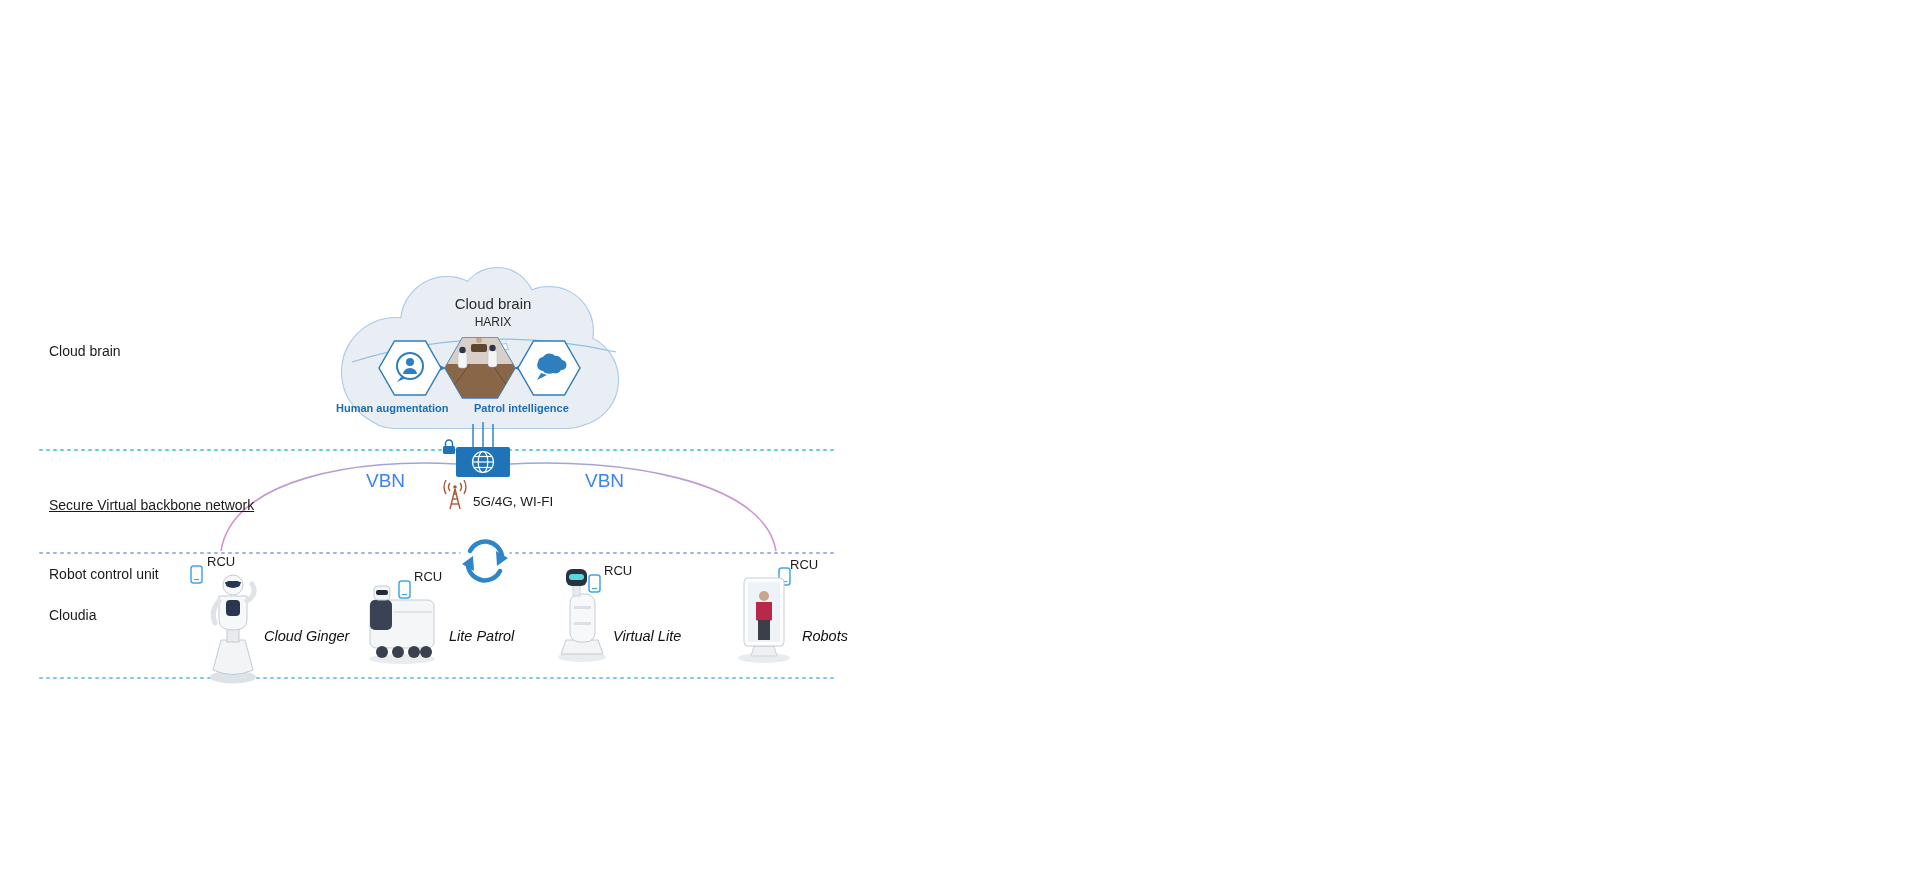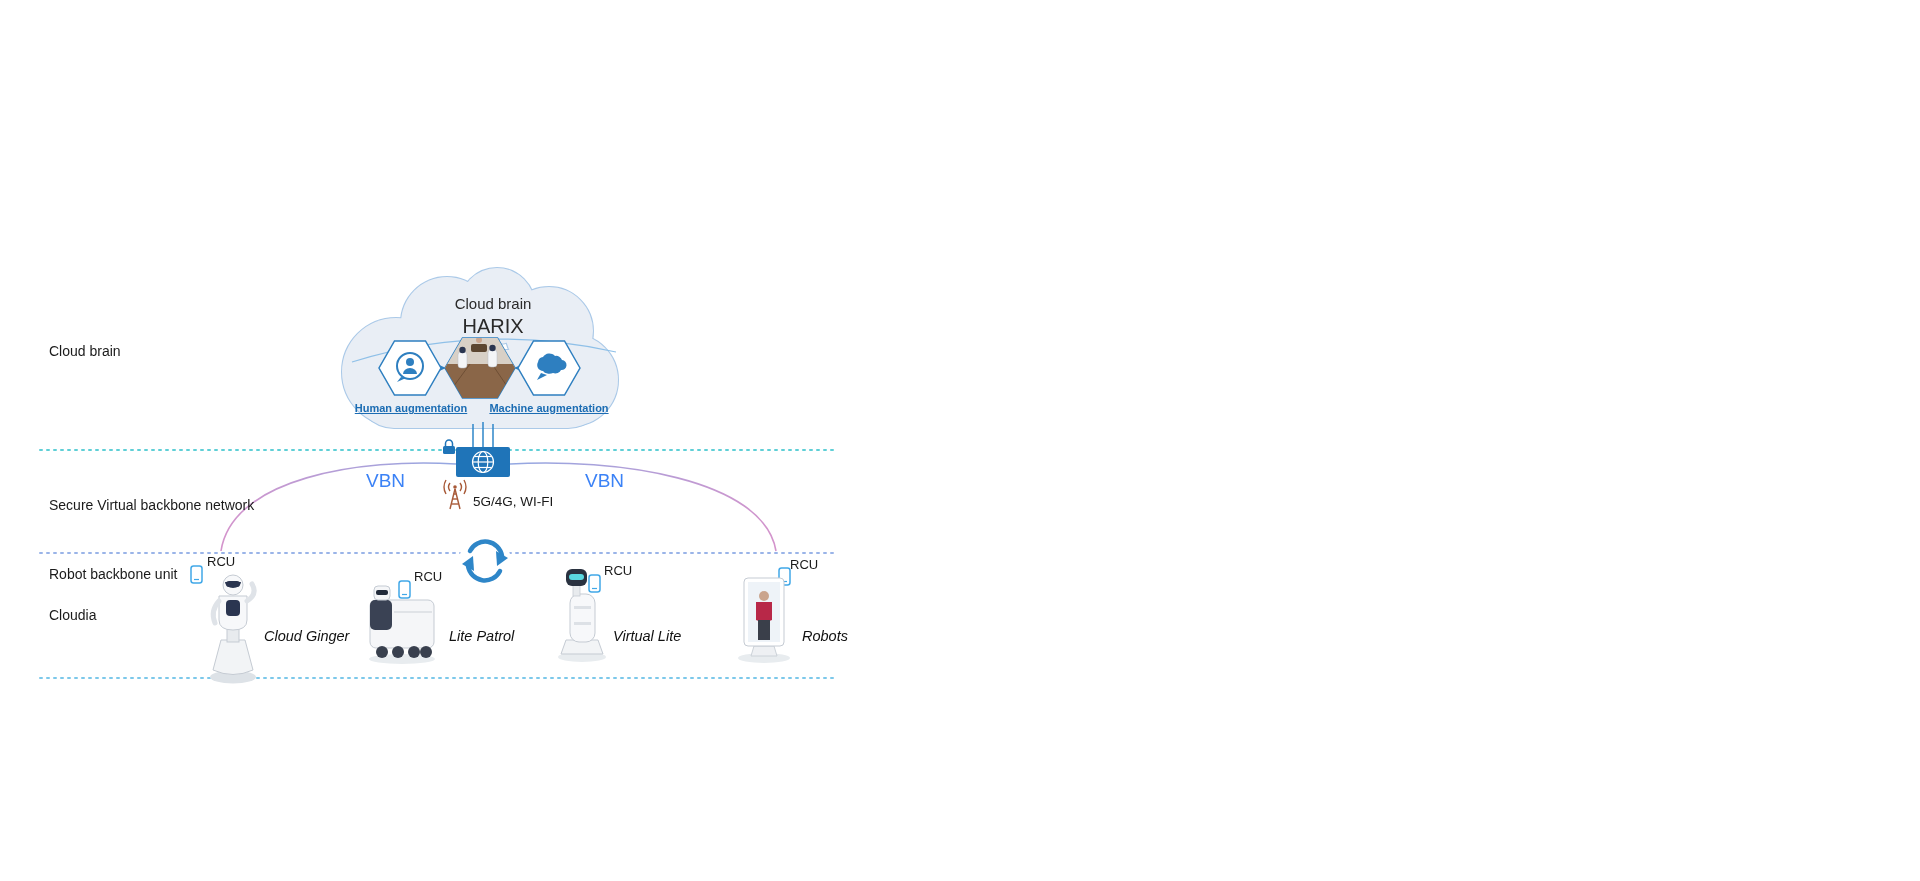--- a/index.html
+++ b/index.html
@@ -6,22 +6,22 @@
   #stage{
     position:relative;
     width:1920px;height:881px;
     background:#ffffff;
     font-family:"Liberation Sans",sans-serif;
     overflow:hidden;
   }
   .abs{position:absolute;white-space:nowrap;}
   .side-label{font-size:14px;color:#1a1a1a;}
   .cloud-title{font-size:15px;color:#2a2a2a;text-align:center;width:150px;}
-  .cloud-subtitle{font-size:20px;color:#2a2a2a;text-align:center;width:150px;}
-  .hex-label{font-size:11px;font-weight:bold;color:#1b6cb3;text-align:center;width:150px;text-decoration:underline;}
+  .cloud-subtitle{font-size:12px;color:#2a2a2a;text-align:center;width:150px;}
+  .hex-label{font-size:11px;font-weight:bold;color:#1b6cb3;text-align:left;width:150px;}
   .vbn-label{font-size:19px;color:#3b82f6;}
   .wireless-label{font-size:13.5px;color:#1a1a1a;}
   .rcu-label{font-size:13px;color:#1a1a1a;}
   .robot-name{font-size:14.5px;color:#111111;font-style:italic;}
   svg{display:block;}
 </style>
 </head>
 <body>
 
 <div id="stage">
@@ -200,29 +200,29 @@
       <path d="M754,646 h20 l3,10 h-26 Z" fill="#eef0f3" stroke="#ccd2d8"></path>
       <rect x="744" y="578" width="40" height="68" rx="4" fill="#ffffff" stroke="#c5cbd3"></rect>
       <rect x="748" y="582" width="32" height="60" fill="#eef3f8"></rect>
       <circle cx="764" cy="596" r="5" fill="#caa58e"></circle>
       <path d="M756,602 h16 v18 q-8,4 -16,0 Z" fill="#b82848"></path>
       <rect x="758" y="620" width="12" height="20" fill="#3a3f4a"></rect>
     </g>
   </svg>
 
   <div class="abs side-label" style="left:49px;top:343px;">Cloud brain</div>
-  <div class="abs side-label" style="left:49px;top:497px;">Secure Virtual backbone network</div>
-  <div class="abs side-label" style="left:49px;top:566px;">Robot backbone unit</div>
+  <div class="abs side-label" style="left:49px;top:497px;text-decoration:underline;">Secure Virtual backbone network</div>
+  <div class="abs side-label" style="left:49px;top:566px;">Robot control unit</div>
   <div class="abs side-label" style="left:49px;top:607px;">Cloudia</div>
 
   <div class="abs cloud-title" style="left:418px;top:295px;">Cloud brain</div>
   <div class="abs cloud-subtitle" style="left:418px;top:315px;">HARIX</div>
 
   <div class="abs hex-label" style="left:336px;top:402px;">Human augmentation</div>
-  <div class="abs hex-label" style="left:474px;top:402px;">Machine augmentation</div>
+  <div class="abs hex-label" style="left:474px;top:402px;">Patrol intelligence</div>
 
   <div class="abs vbn-label" style="left:366px;top:470px;">VBN</div>
   <div class="abs vbn-label" style="left:585px;top:470px;">VBN</div>
 
   <div class="abs wireless-label" style="left:473px;top:494px;">5G/4G, WI-FI</div>
 
   <div class="abs rcu-label" style="left:207px;top:554px;">RCU</div>
   <div class="abs rcu-label" style="left:414px;top:569px;">RCU</div>
   <div class="abs rcu-label" style="left:604px;top:563px;">RCU</div>
   <div class="abs rcu-label" style="left:790px;top:557px;">RCU</div>

